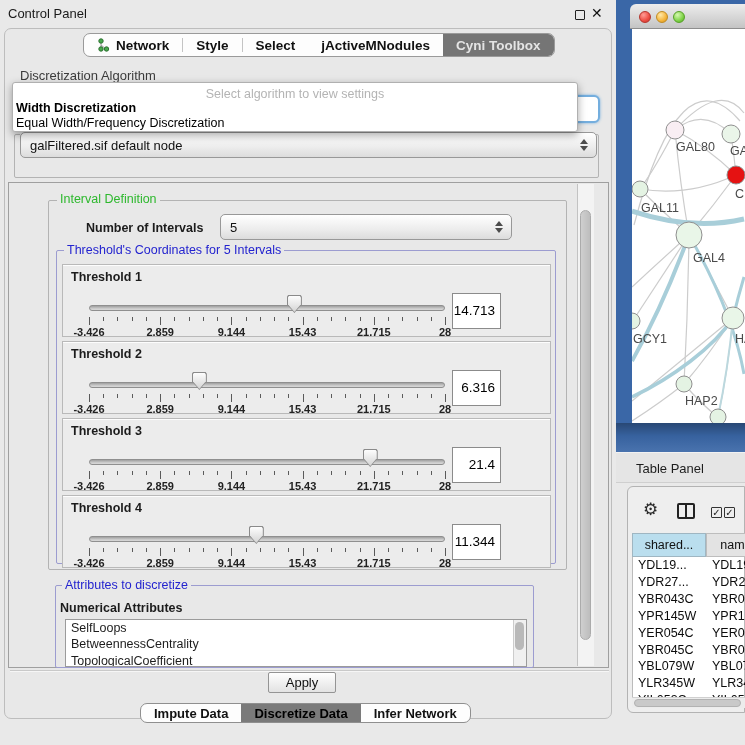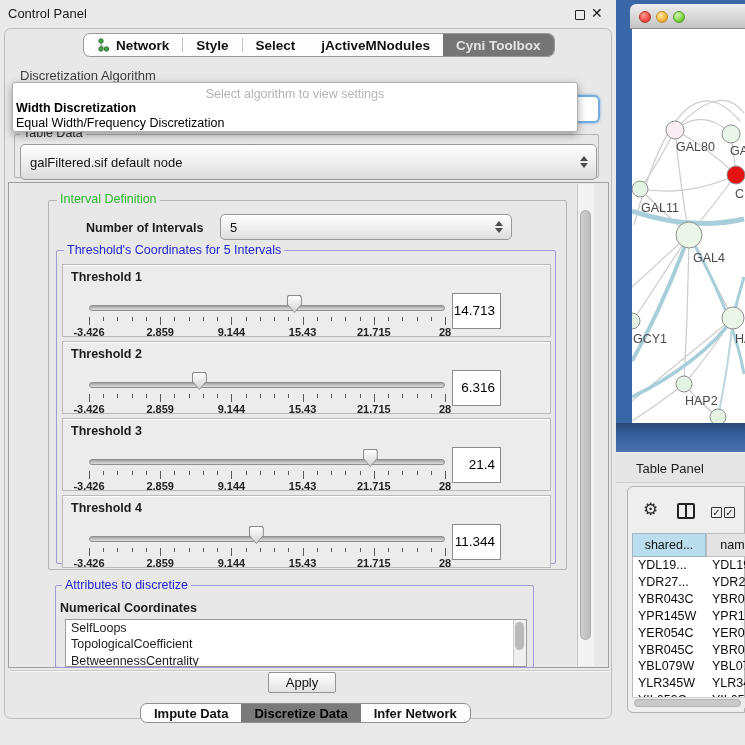--- a/index.html
+++ b/index.html
@@ -48,21 +48,21 @@
   .blueborder { border-color:#9c9cd0; }
 
   .tabledata-group { left:14px; top:134px; width:585px; height:44px; }
   .tabledata-label { left:20px; top:127px; color:#2b2b2b; }
   .combo { background:linear-gradient(#ffffff,#ececec 60%,#dcdcdc); border:1px solid #989898;
     border-radius:5px; display:flex; align-items:center; }
   .combo-text { flex:1; padding-left:9px; font-size:13px; color:#111; white-space:nowrap; overflow:hidden; }
   .stepper { width:14px; display:flex; flex-direction:column; align-items:center; gap:2px; margin-right:5px; }
   .stepper .up { width:0; height:0; border-left:4px solid transparent; border-right:4px solid transparent; border-bottom:5px solid #4c4c4c; }
   .stepper .dn { width:0; height:0; border-left:4px solid transparent; border-right:4px solid transparent; border-top:5px solid #4c4c4c; }
-  .tabledata-combo { left:20px; top:144px; width:577px; height:36px;gap:27px; }
+  .tabledata-combo { left:20px; top:132px; width:577px; height:26px;gap:27px; }
 
   
   .scrollpane { left:8px; top:182px; width:601px; height:486px; border:1px solid #9f9f9f; background:#e8e8e8; }
   .vscroll { left:577px; top:184px; width:17px; height:482px; background:#f3f3f3; border-left:1px solid #c2c2c2; }
   .vthumb { left:580px; top:210px; width:11px; height:430px; border-radius:6px;
     background:linear-gradient(90deg,#cfcfcf,#bdbdbd); border:1px solid #ababab; }
 
   .interval-group { left:48px; top:200px; width:519px; height:370px; }
   .interval-label { left:57px; top:193px; }
   .numint-label { left:86px; top:221px; font-weight:bold; font-size:12.5px; color:#1c1c1c; }
@@ -378,25 +378,25 @@
         <span class="ticklab" style="left: 168.4px;">9.144</span>
         <span class="ticklab" style="left: 239.6px;">15.43</span>
         <span class="ticklab" style="left: 310.8px;">21.715</span>
         <span class="ticklab" style="left: 382px;">28</span>
         <div class="th-valuebox">11.344</div>
       </div>
     </div>
 
   <div class="abs group blueborder attr-group"></div>
   <div class="abs group-label blue attr-title">Attributes to discretize</div>
-  <div class="abs attr-sub">Numerical Coordinates</div>
+  <div class="abs attr-sub">Numerical Attributes</div>
   <div class="abs attr-list" id="attrList">
       <div class="attr-item">SelfLoops</div>
+      <div class="attr-item">BetweennessCentrality</div>
       <div class="attr-item">TopologicalCoefficient</div>
-      <div class="attr-item">BetweennessCentrality</div>
     </div>
   <div class="abs attr-vscroll"></div>
   <div class="abs attr-vthumb"></div>
 
   <div class="abs sep-line"></div>
   <div class="abs apply-btn">Apply</div>
 
   <div class="abs bottombar" id="bottomTabs">
       <div class="btab">Impute Data</div>
       <div class="btab selected">Discretize Data</div>

